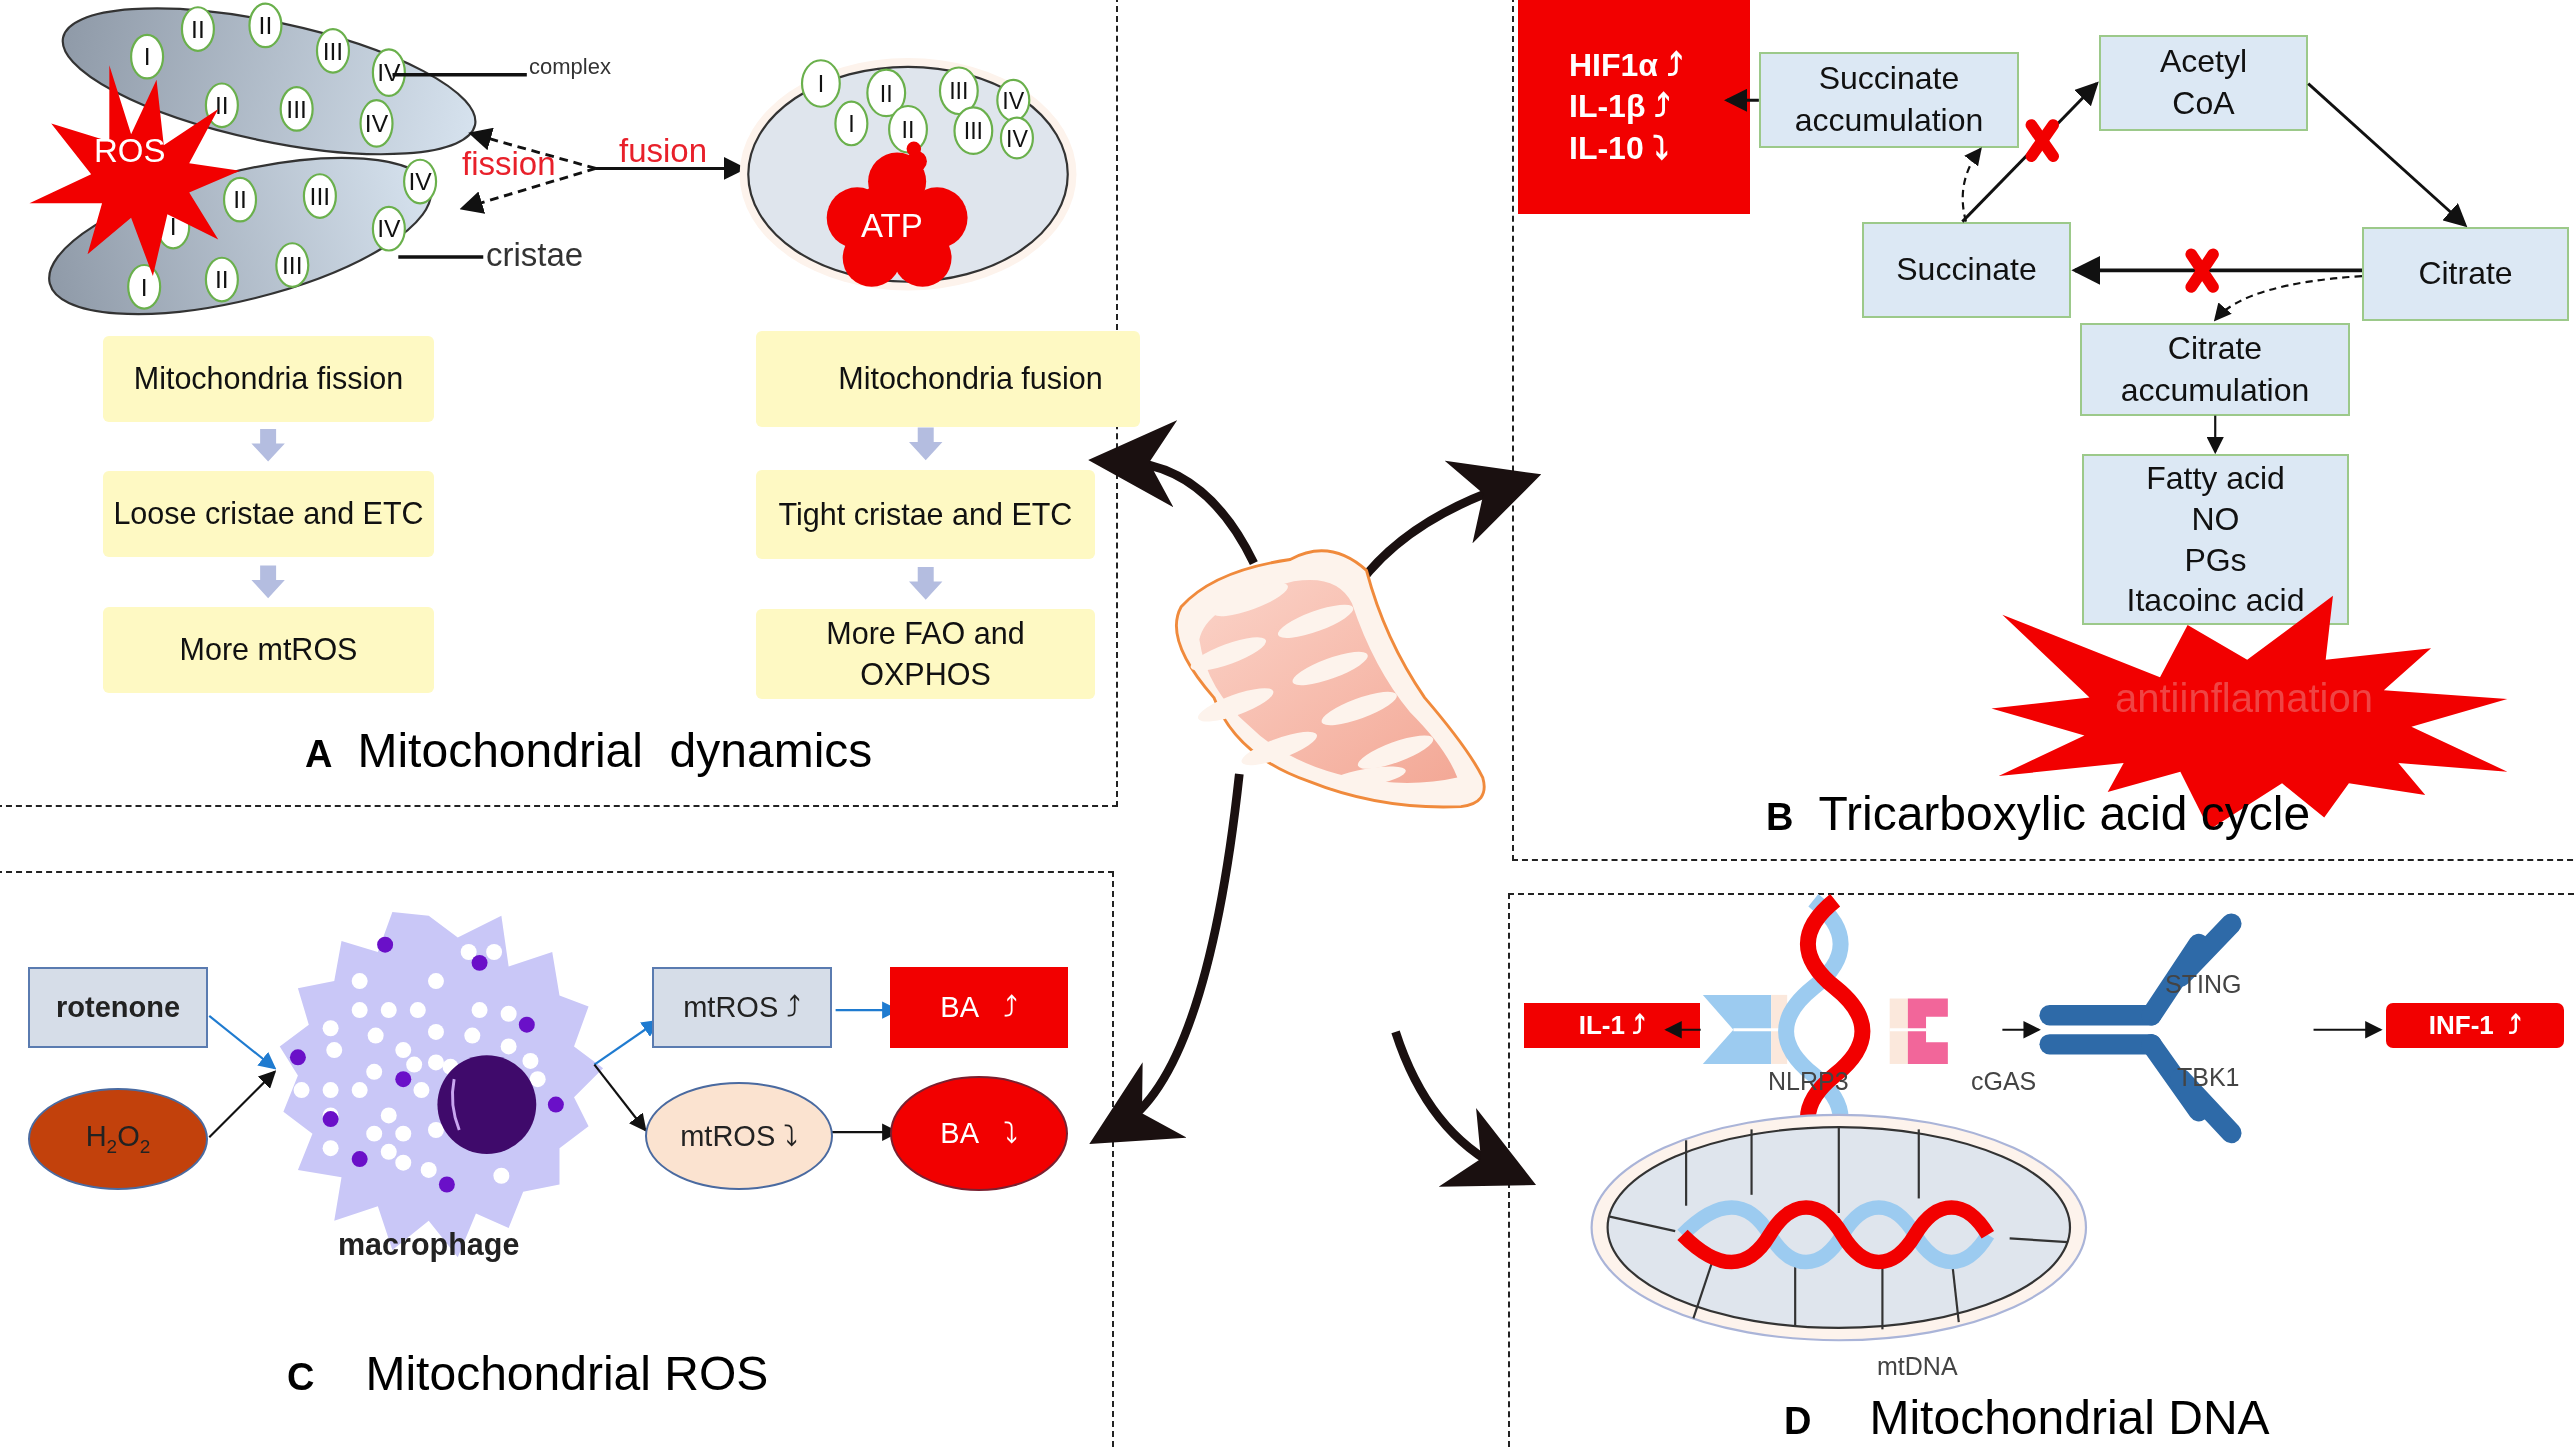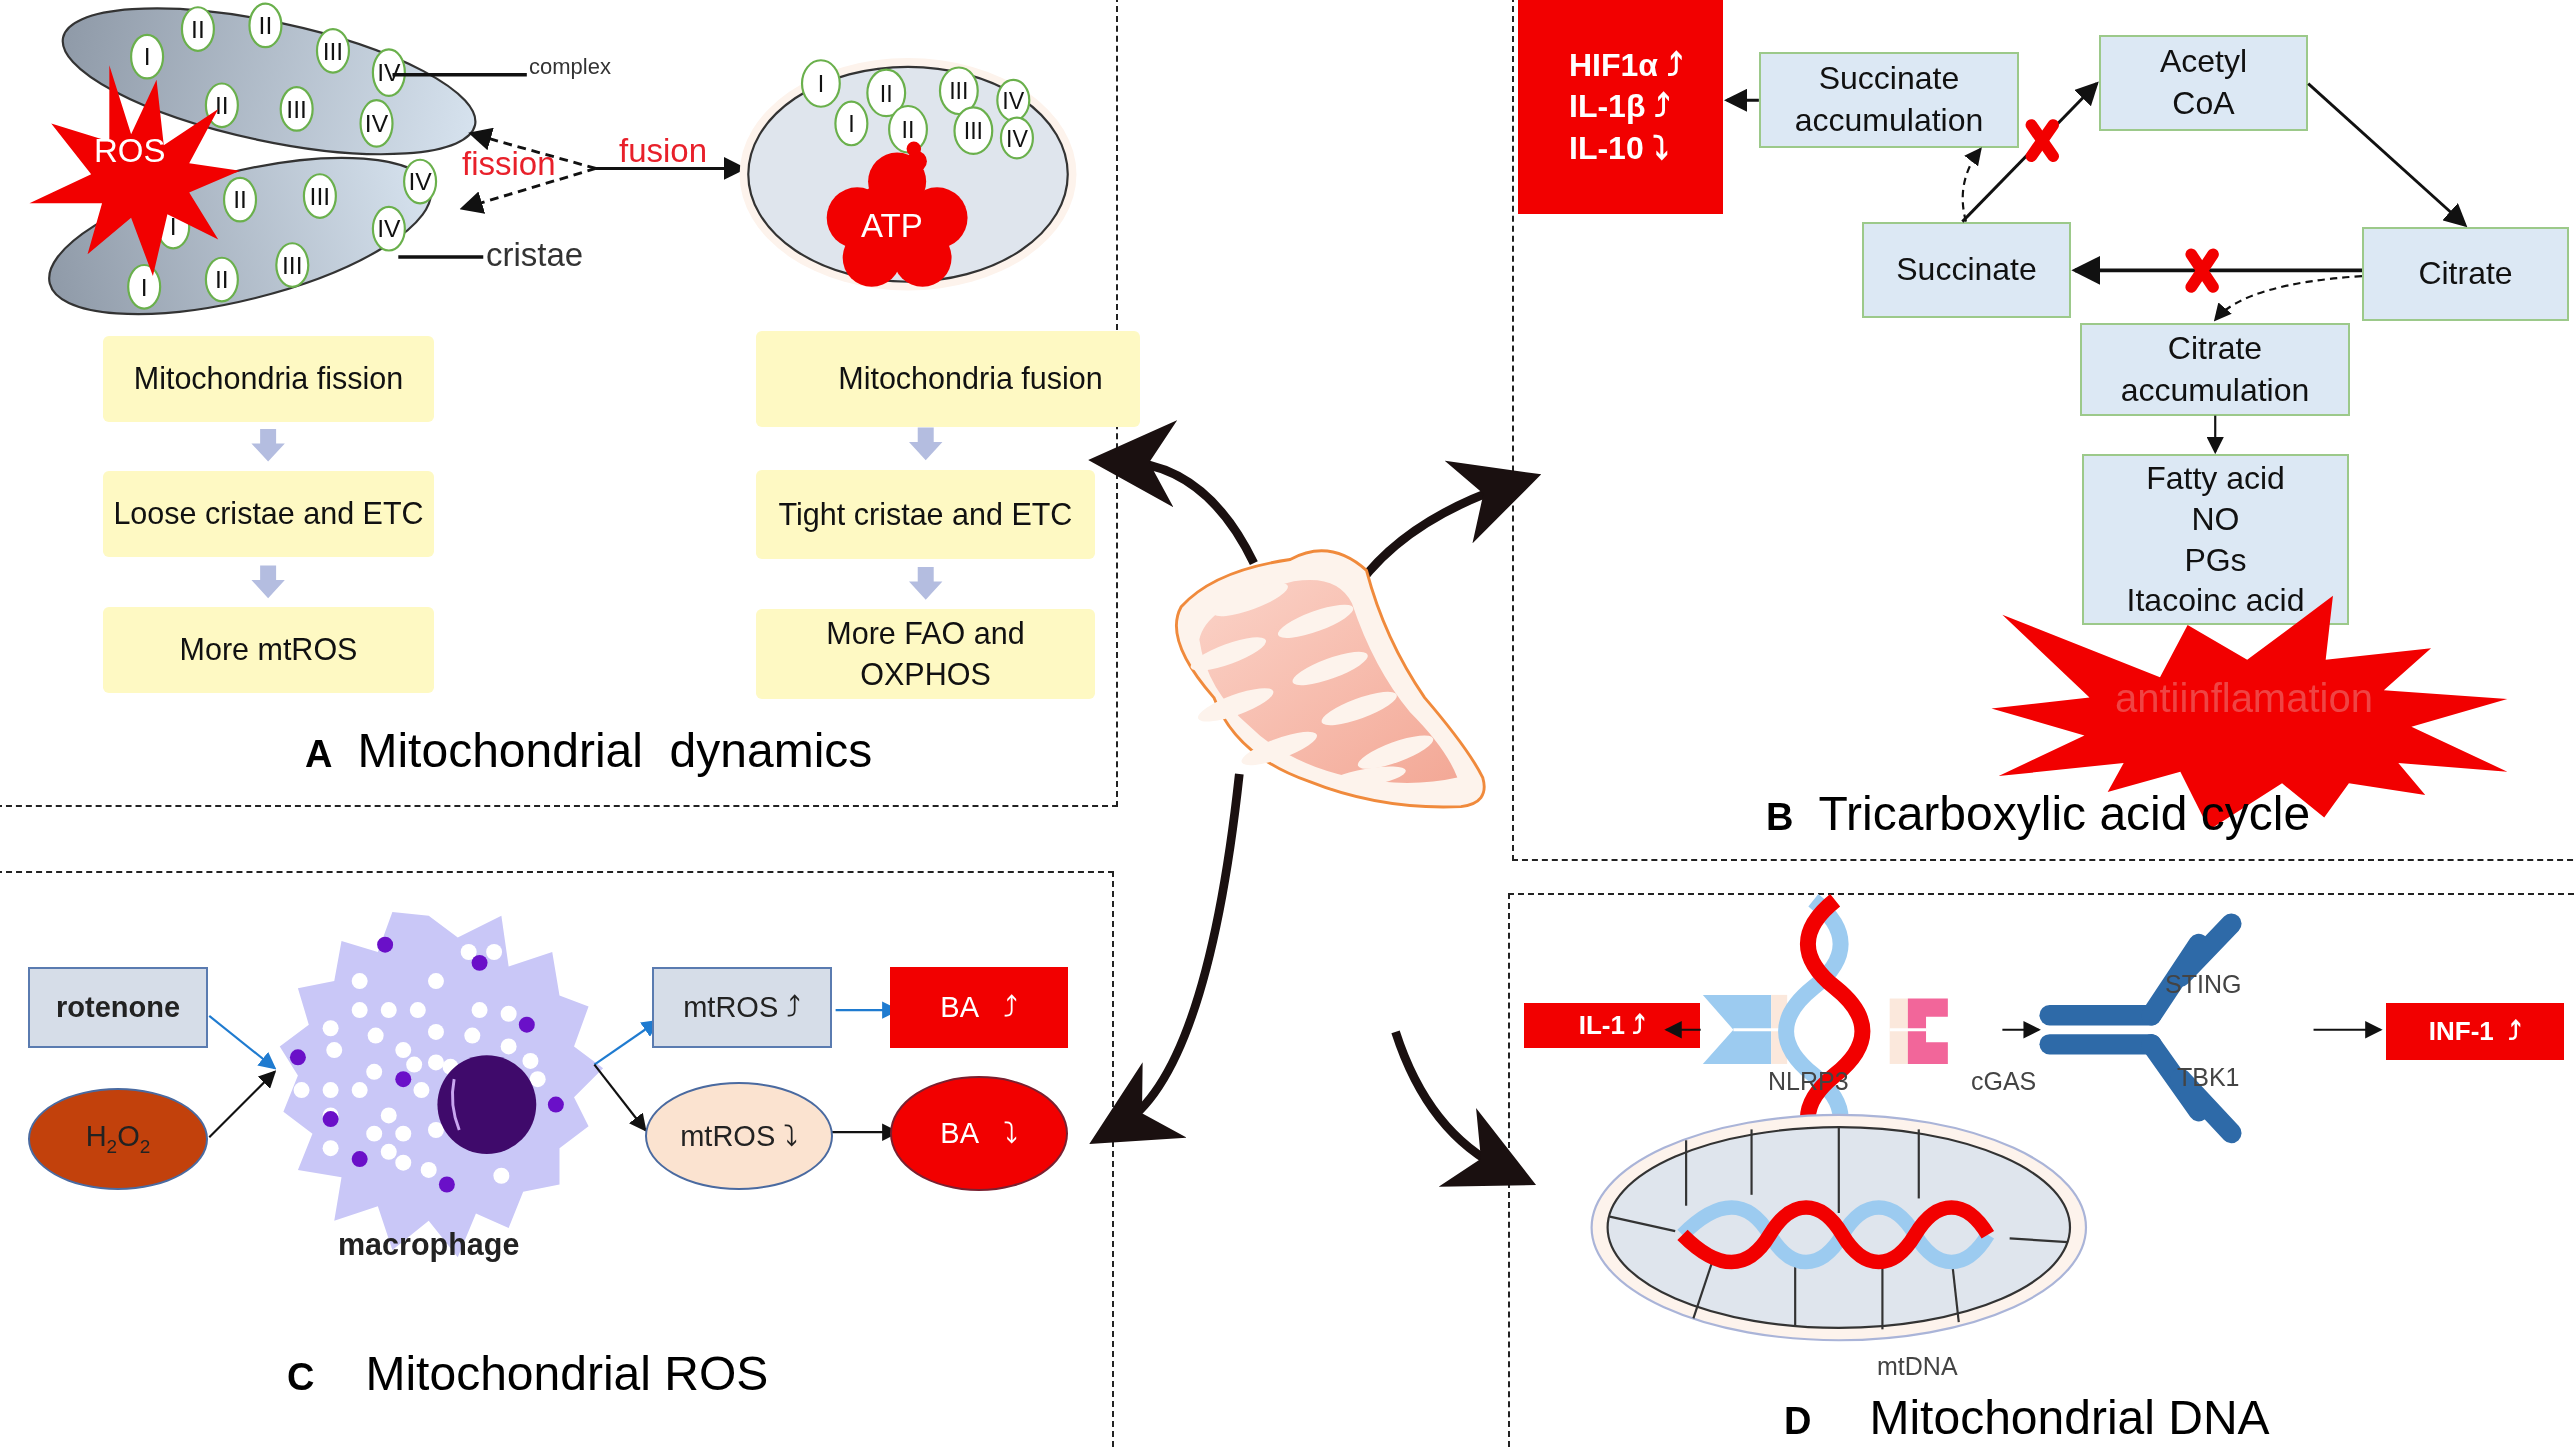--- a/index.html
+++ b/index.html
@@ -174,21 +174,21 @@
     <polygon points="358,590 380,590 380,610 392,610 369,635 346,610 358,610"></polygon>
     <polygon points="358,778 380,778 380,798 392,798 369,823 346,798 358,798"></polygon>
     <polygon points="1263,588 1285,588 1285,608 1297,608 1274,633 1251,608 1263,608"></polygon>
     <polygon points="1263,780 1285,780 1285,800 1297,800 1274,825 1251,800 1263,800"></polygon>
   </g>
 </svg>
 <div class="panel-title" style="left:305px; top:723px;">
   <b>A</b><span style="white-space:pre;">Mitochondrial  dynamics</span>
 </div>
 
-<div class="redbox" style="left:1518px; top:0; width:205px; height:214px; flex-direction:column; align-items:flex-start; padding-left:51px; box-sizing:border-box; font-size:32px; line-height:1.3;">
+<div class="redbox" style="left:1518px; top:0; width:232px; height:214px; flex-direction:column; align-items:flex-start; padding-left:51px; box-sizing:border-box; font-size:32px; line-height:1.3;">
   <div><span>HIF1α</span> <span>⤴</span></div>
   <div><span>IL-1β</span> <span>⤴</span></div>
   <div><span>IL-10</span> <span>⤵</span></div>
 </div>
 <div class="tcabox multiline" style="left:1759px; top:52px; width:260px; height:96px;">Succinate
 accumulation</div>
 <div class="tcabox multiline" style="left:2099px; top:35px; width:209px; height:96px;">Acetyl
 CoA</div>
 <div class="tcabox" style="left:1862px; top:222px; width:209px; height:96px;">Succinate</div>
 <div class="tcabox" style="left:2362px; top:227px; width:207px; height:94px;">Citrate</div>
@@ -314,21 +314,21 @@
 <div style="position:absolute; left:890px; top:1076px; width:178px; height:115px; background:#f20000; border:2.2px solid #7a2030; box-sizing:border-box; border-radius:50%; display:flex; align-items:center; justify-content:center; font-size:29px; color:#fff;">
   <span>BA</span>&nbsp;&nbsp;&nbsp;<span>⤵</span>
 </div>
 <div class="panel-title" style="left:287px; top:1346px;">
   <b style="margin-right:51px;">C</b><span>Mitochondrial ROS</span>
 </div>
 
 <div class="redbox" style="left:1524px; top:1003px; width:176px; height:45px; font-size:26px;">
   <span>IL-1</span>&nbsp;<span>⤴</span>
 </div>
-<div class="redbox" style="left:2386px; top:1003px; width:178px; height:57px; font-size:26px;">
+<div class="redbox" style="left:2386px; top:1003px; width:178px; height:45px; font-size:26px;border-radius:7px;">
   <span>INF-1</span>&nbsp;&nbsp;<span>⤴</span>
 </div>
 <svg style="left:1508px; top:893px;" width="1076" height="560" viewBox="0 0 1480 770">
   <defs>
     <marker id="dHead" markerWidth="8" markerHeight="8" refX="7" refY="4" orient="auto" markerUnits="strokeWidth">
       <path d="M0,0 L8,4 L0,8 z" fill="#111"></path>
     </marker>
   </defs>
   <line x1="265" y1="188" x2="218" y2="188" stroke="#111" stroke-width="3" marker-end="url(#dHead)"></line>
   <line x1="680" y1="188" x2="730" y2="188" stroke="#111" stroke-width="3" marker-end="url(#dHead)"></line>

